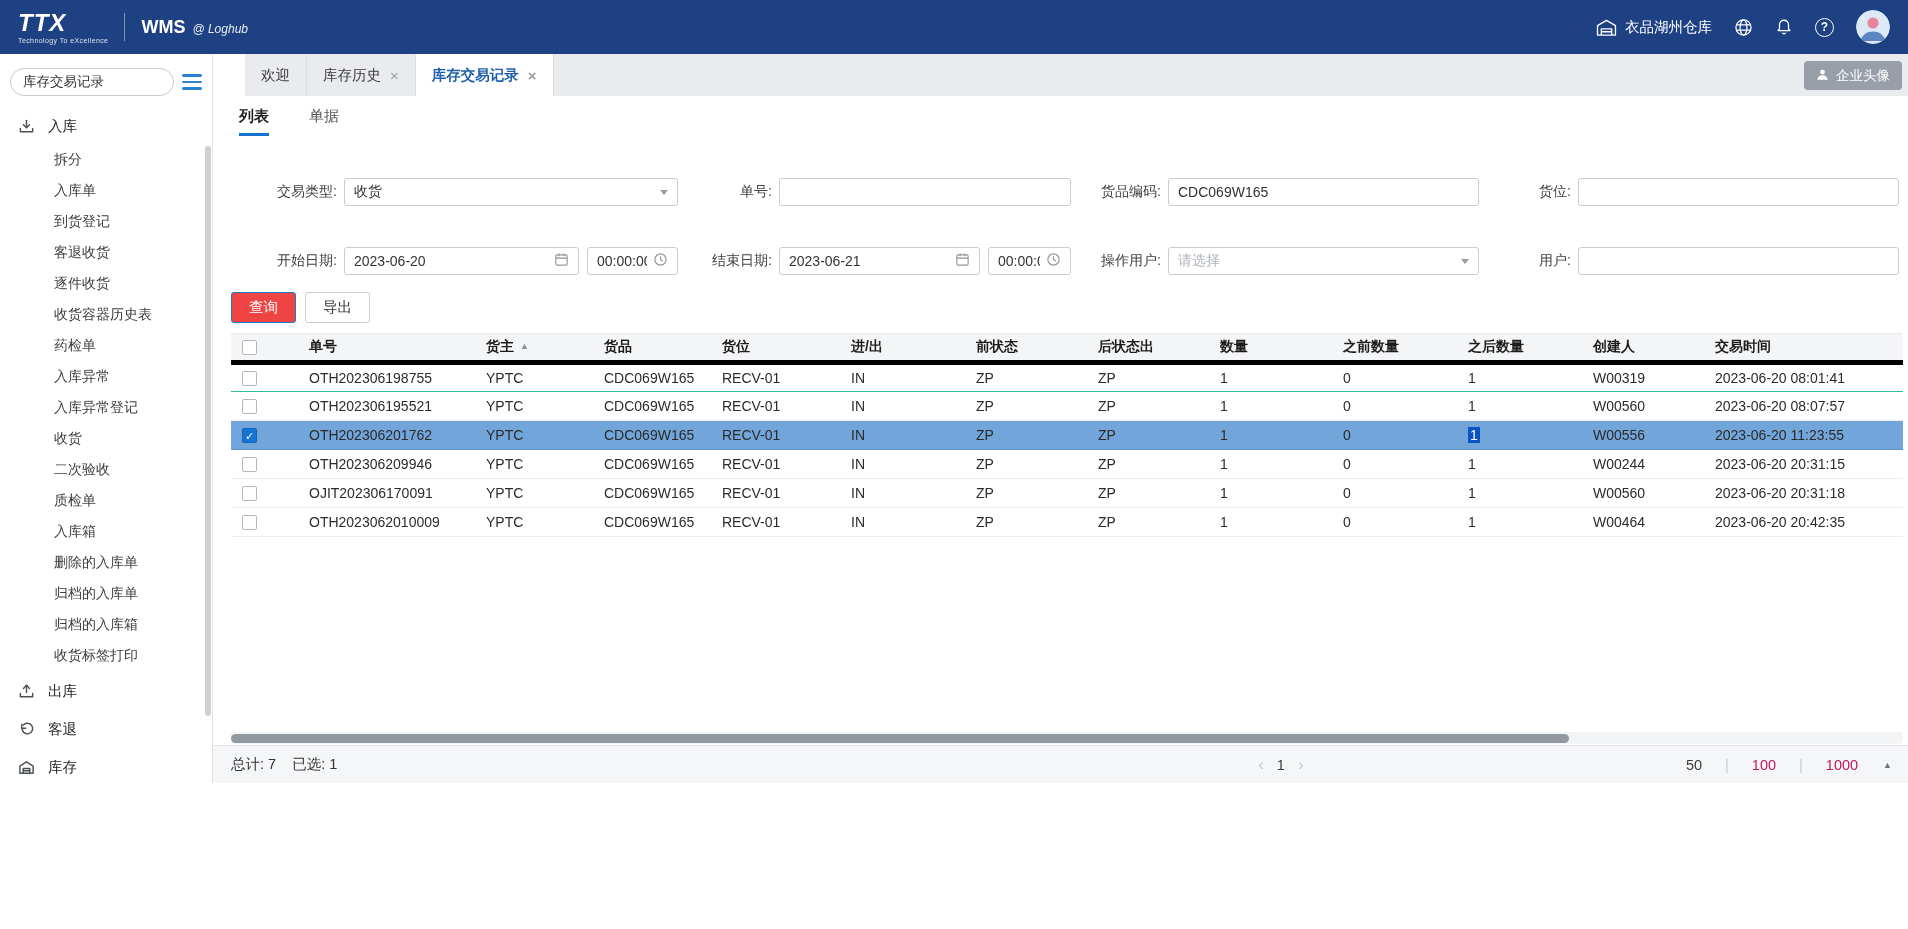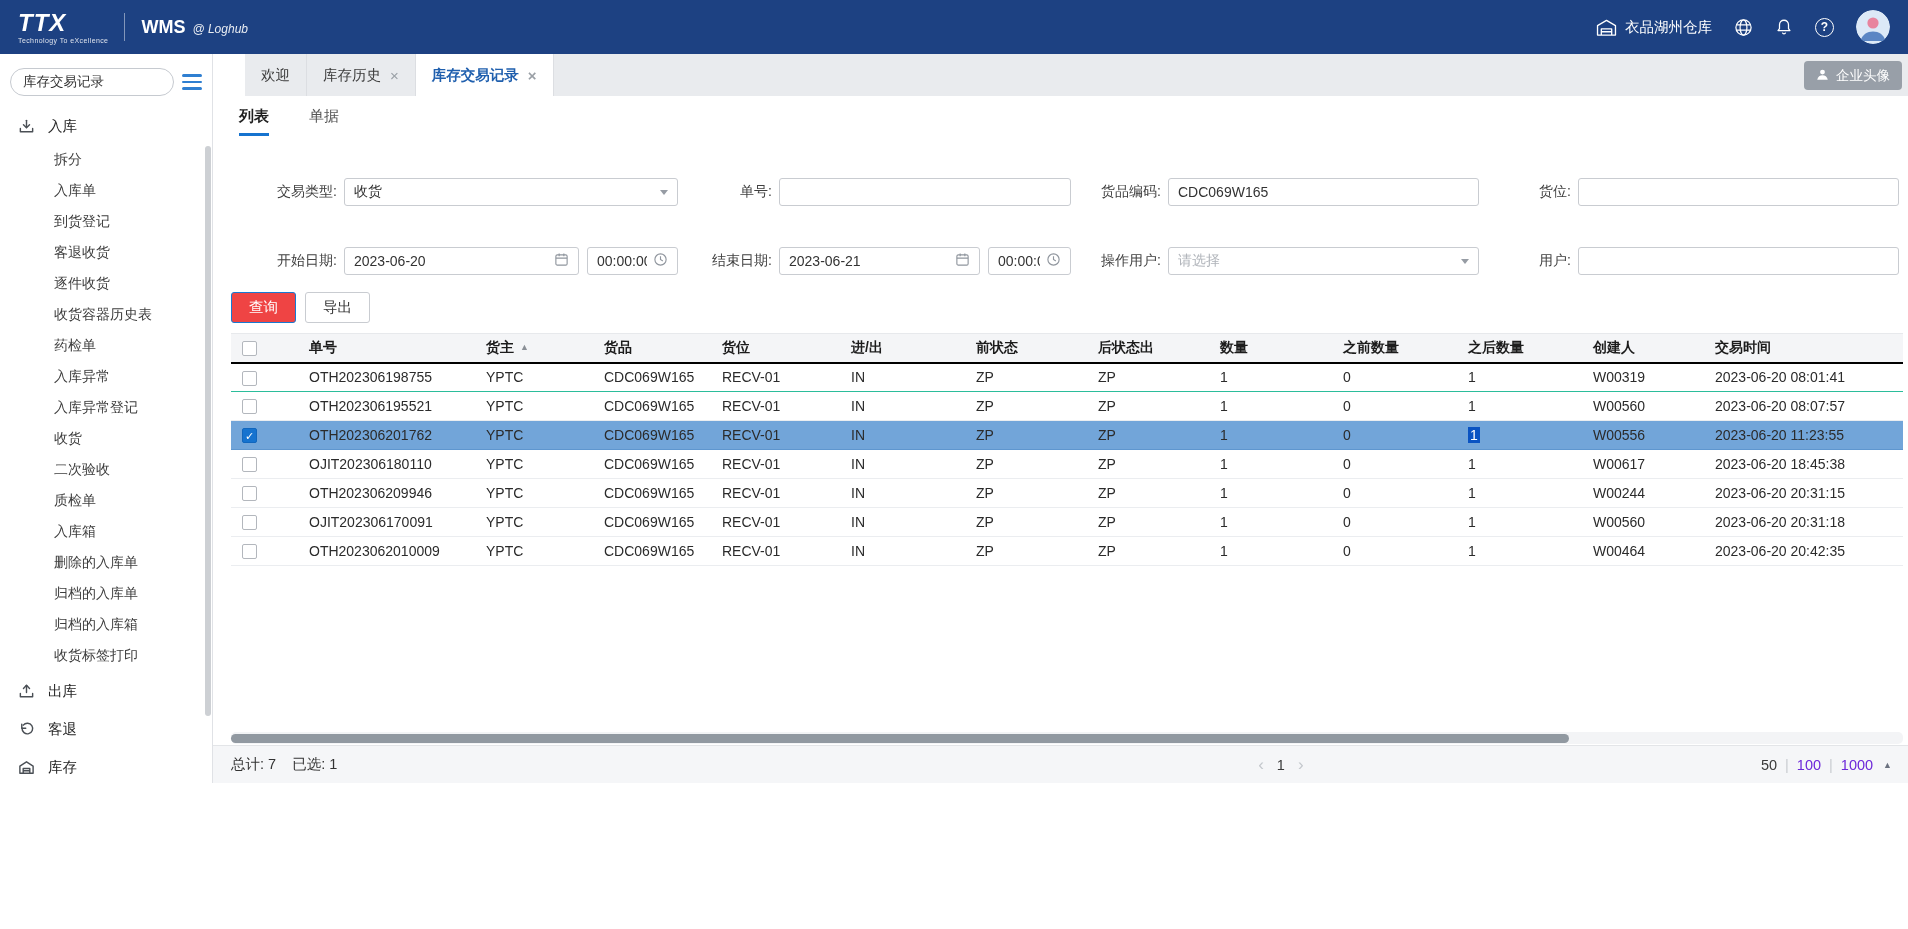--- a/index.html
+++ b/index.html
@@ -84,43 +84,43 @@
 
   
   .grid-area { flex:1; margin:0 5px 0 18px; overflow:hidden; min-height:0; }
   table { width:1672px; border-collapse:collapse; table-layout:fixed; }
   thead th { background:#f4f5f7; height:29px; font-weight:bold; text-align:left; padding:0 8px;
     font-size:14px; color:#1c1c1c; border-bottom:1px solid #dfe1e5; border-top:1px solid #e7e9ec;
     white-space:nowrap; cursor:pointer; }
   tbody td { height:29px; border-bottom:1px solid #ebedf0; padding:0 8px; font-size:14px;
     color:#2b2b2b; white-space:nowrap; overflow:hidden; }
   tr.selected td { background:#72a5d9; border-bottom-color:#5e96cf; }
-  tr.focused td { border-top:2px solid #000000; border-bottom:1px solid #2bbd9b; }
+  tr.focused td { border-top:5px solid #000000; border-bottom:1px solid #2bbd9b; }
   .cb-cell { padding-left:11px !important; }
   .cb { width:15px; height:15px; border:1px solid #b3b7bd; border-radius:2px; background:#fff;
     display:inline-block; vertical-align:middle; position:relative; cursor:pointer; }
   .cb.checked { background:#1673cf; border-color:#1166bd; }
   .cb.checked::after { content:"✓"; color:#fff; font-size:11px; position:absolute; left:2px; top:0.5px; }
   .sort { font-size:9px; color:#8a8f96; margin-left:6px; vertical-align:2px; }
   .cell-selection { background:#0a53c2; color:#fff; padding:0 2px; }
 
   
   .hscroll { height:12px; margin:0 5px 1px 18px; background:#f3f4f6; border-radius:5px; position:relative; flex:none; }
   .hthumb { position:absolute; left:0; top:1.5px; height:9px; width:80%; background:#9199a1; border-radius:5px; cursor:grab; }
 
   
   .footer { height:38px; background:#f5f6f8; border-top:1px solid #e3e5e8; display:flex; align-items:center;
     padding:0 16px 0 18px; position:relative; font-size:14.5px; color:#333; flex:none; }
   .summary { display:flex; gap:16px; }
   .pager { position:absolute; left:63%; transform:translateX(-50%); display:flex; align-items:center; gap:13px; }
   .pg-arrow { color:#c3c7cc; font-size:17px; cursor:pointer; }
   .pg-num { color:#3a3a3a; cursor:pointer; }
-  .sizes { margin-left:auto; display:flex; align-items:center; gap:8px; }
+  .sizes { margin-left:auto; display:flex; align-items:center; gap:23px; }
   .sizes .sep { color:#c9ccd1; }
-  .sizes .size { color:#6d28d9; cursor:pointer; }
+  .sizes .size { color:#be185d; cursor:pointer; }
   .sizes .size.current { color:#3a3a3a; }
   .size-caret { font-size:9px; color:#6b7280; margin-left:2px; cursor:pointer; }
 </style>
 </head>
 <body>
 
 <div class="app">
 
   <div class="topbar">
     <div class="logo">
@@ -425,35 +425,20 @@
                   <td>ZP</td>
                   <td>ZP</td>
                   <td>1</td>
                   <td>0</td>
                   <td><span class="cell-selection">1</span></td>
                   <td>W00556</td>
                   <td>2023-06-20 11:23:55</td>
                 </tr>
                 <tr>
                   <td class="cb-cell"><span class="cb"></span></td>
-                  <td>OJIT202306180110</td>
-                  <td>YPTC</td>
-                  <td>CDC069W165</td>
-                  <td>RECV-01</td>
-                  <td>IN</td>
-                  <td>ZP</td>
-                  <td>ZP</td>
-                  <td>1</td>
-                  <td>0</td>
-                  <td>1</td>
-                  <td>W00617</td>
-                  <td>2023-06-20 18:45:38</td>
-                </tr>
-                <tr>
-                  <td class="cb-cell"><span class="cb"></span></td>
                   <td>OTH202306209946</td>
                   <td>YPTC</td>
                   <td>CDC069W165</td>
                   <td>RECV-01</td>
                   <td>IN</td>
                   <td>ZP</td>
                   <td>ZP</td>
                   <td>1</td>
                   <td>0</td>
                   <td>1</td>

